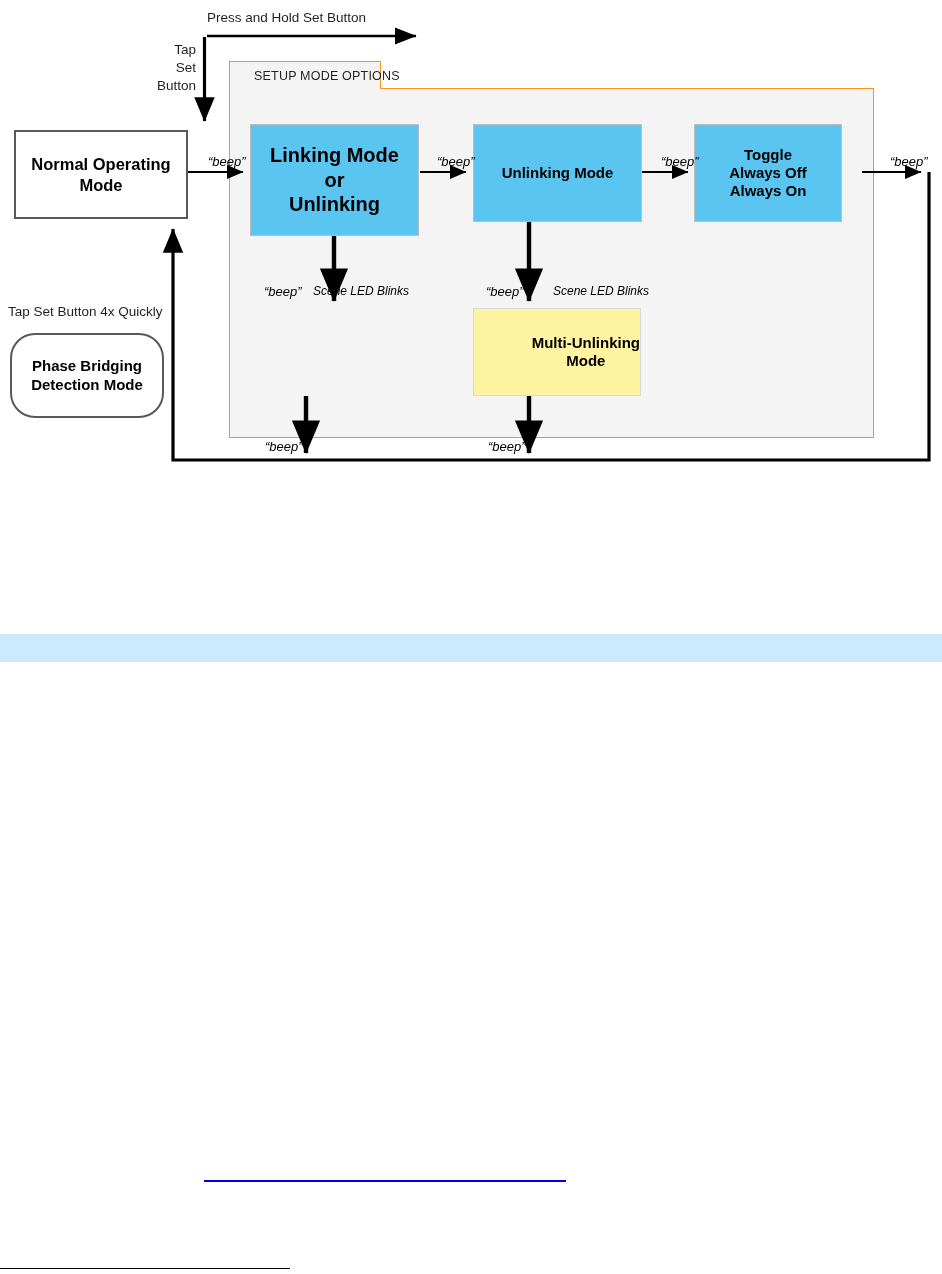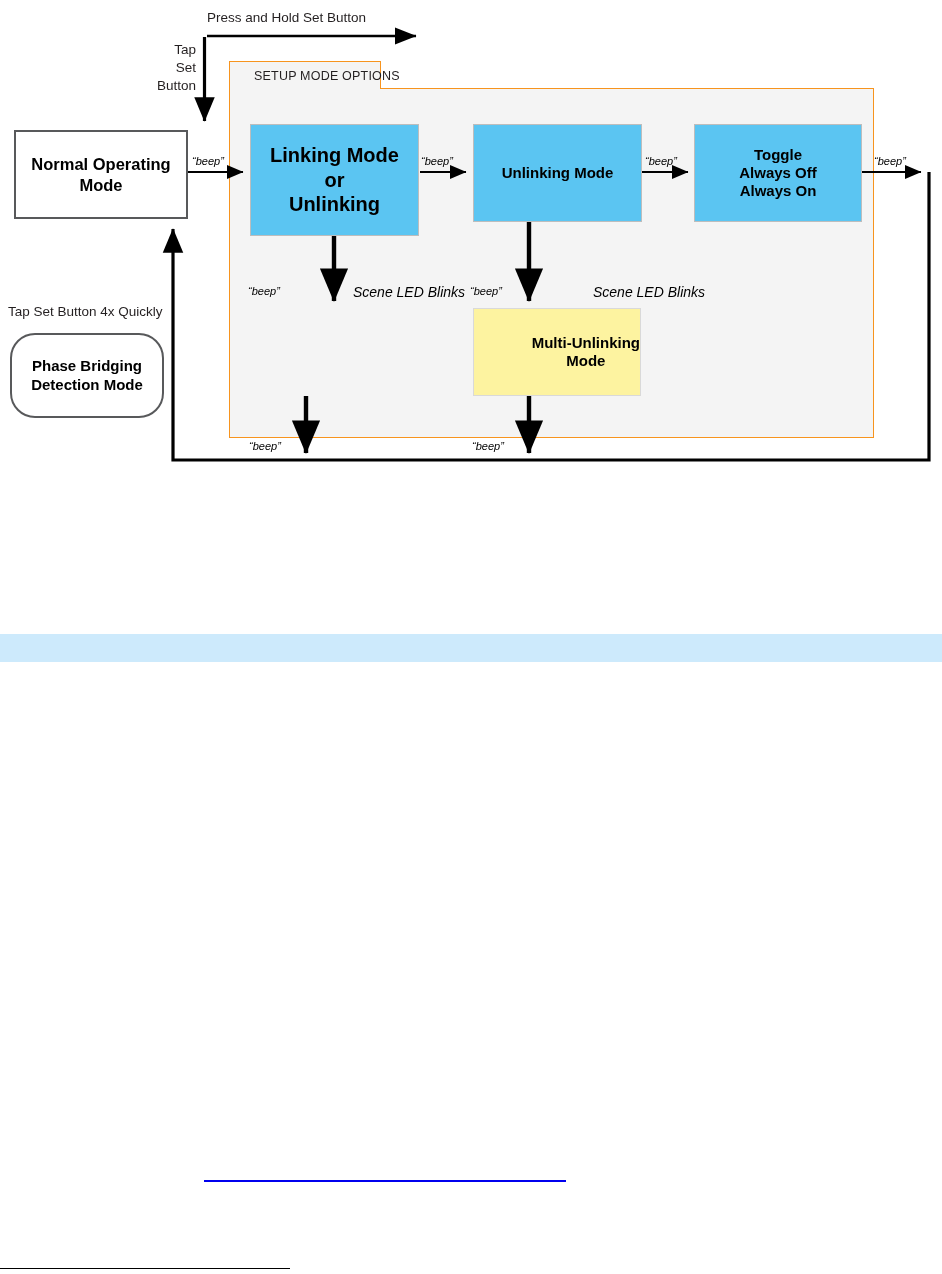--- a/index.html
+++ b/index.html
@@ -86,27 +86,27 @@
 
   
   .edge-label {
     position: absolute;
     font-style: italic;
     color: #000000;
     white-space: nowrap;
     line-height: 1.1;
   }
   .beep {
-    font-size: 11px;
+    font-size: 13px;
     font-family: "Liberation Sans", sans-serif;
+    margin-left: 16px;
   }
   .scene {
-    font-size: 14px;
+    font-size: 12px;
     font-family: "Liberation Sans", sans-serif;
-    margin-left: 40px;
   }
   .plain-label {
     position: absolute;
     font-size: 13.5px;
     color: #231f20;
     white-space: nowrap;
     line-height: 1.32;
     text-align: right;
   }
 
@@ -195,21 +195,21 @@
         <span>Linking Mode</span><br>
         <span>or</span><br>
         <span>Unlinking</span>
       </span>
     </div>
 
     <div class="node node-blue" style="left:473px; top:124px; width:169px; height:98px; font-size:15px;">
       <span>Unlinking Mode</span>
     </div>
 
-    <div class="node node-blue" style="left:694px; top:124px; width:168px; height:98px; font-size:15px;">
+    <div class="node node-blue" style="left:694px; top:124px; width:148px; height:98px; font-size:15px;">
       <span>
         <span>Toggle</span><br>
         <span>Always Off</span><br>
         <span>Always On</span>
       </span>
     </div>
 
 
     <div class="node node-yellow" style="left:473px; top:308px; width:168px; height:88px; font-size:15px;justify-content:flex-end;">
       <span>

